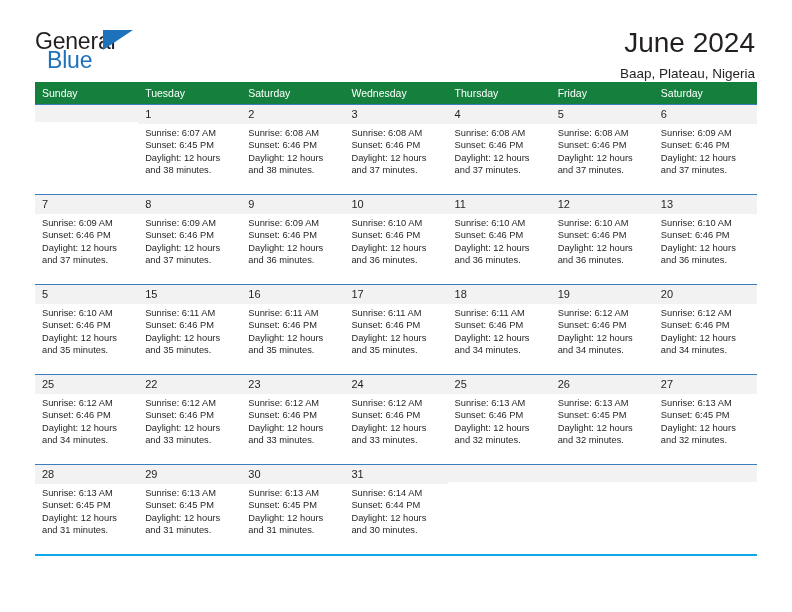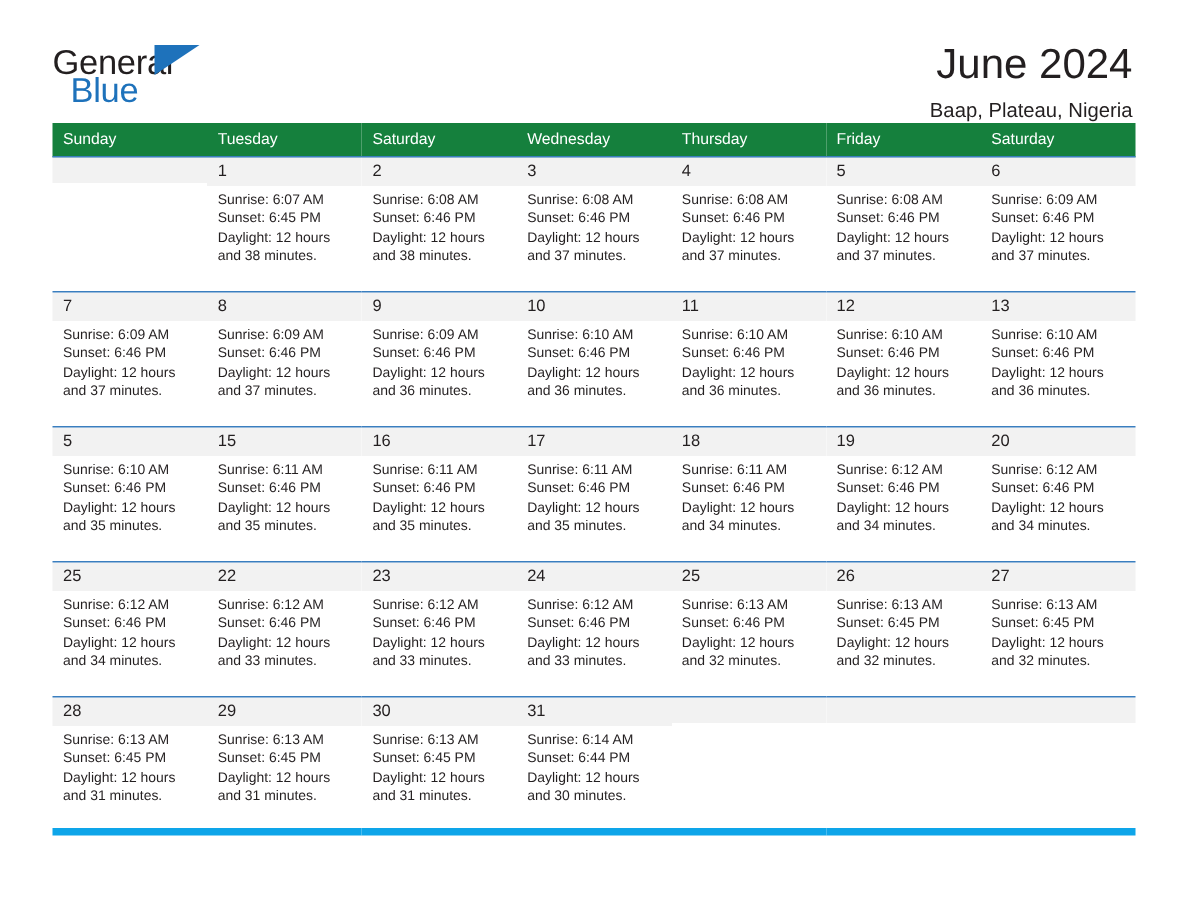--- a/index.html
+++ b/index.html
@@ -126,21 +126,21 @@
     box-sizing: border-box;
   }
   td.empty .daynum { background: #f2f2f2; }
   .info {
     font-size: 9.3px;
     color: #231f20;
     line-height: 12.6px;
     padding: 3px 6px 0 7px;
     white-space: pre-line;
   }
-  .calendar tbody tr:last-child td { border-bottom: 5px solid #0ea5e9; }
+  .calendar tbody tr:last-child td { border-bottom: 2px solid #0ea5e9; }
 </style>
 </head>
 <body>
 
 <div class="page">
 
   <div class="header">
 
     <div class="logo">
       <span class="logo-general">General</span>

